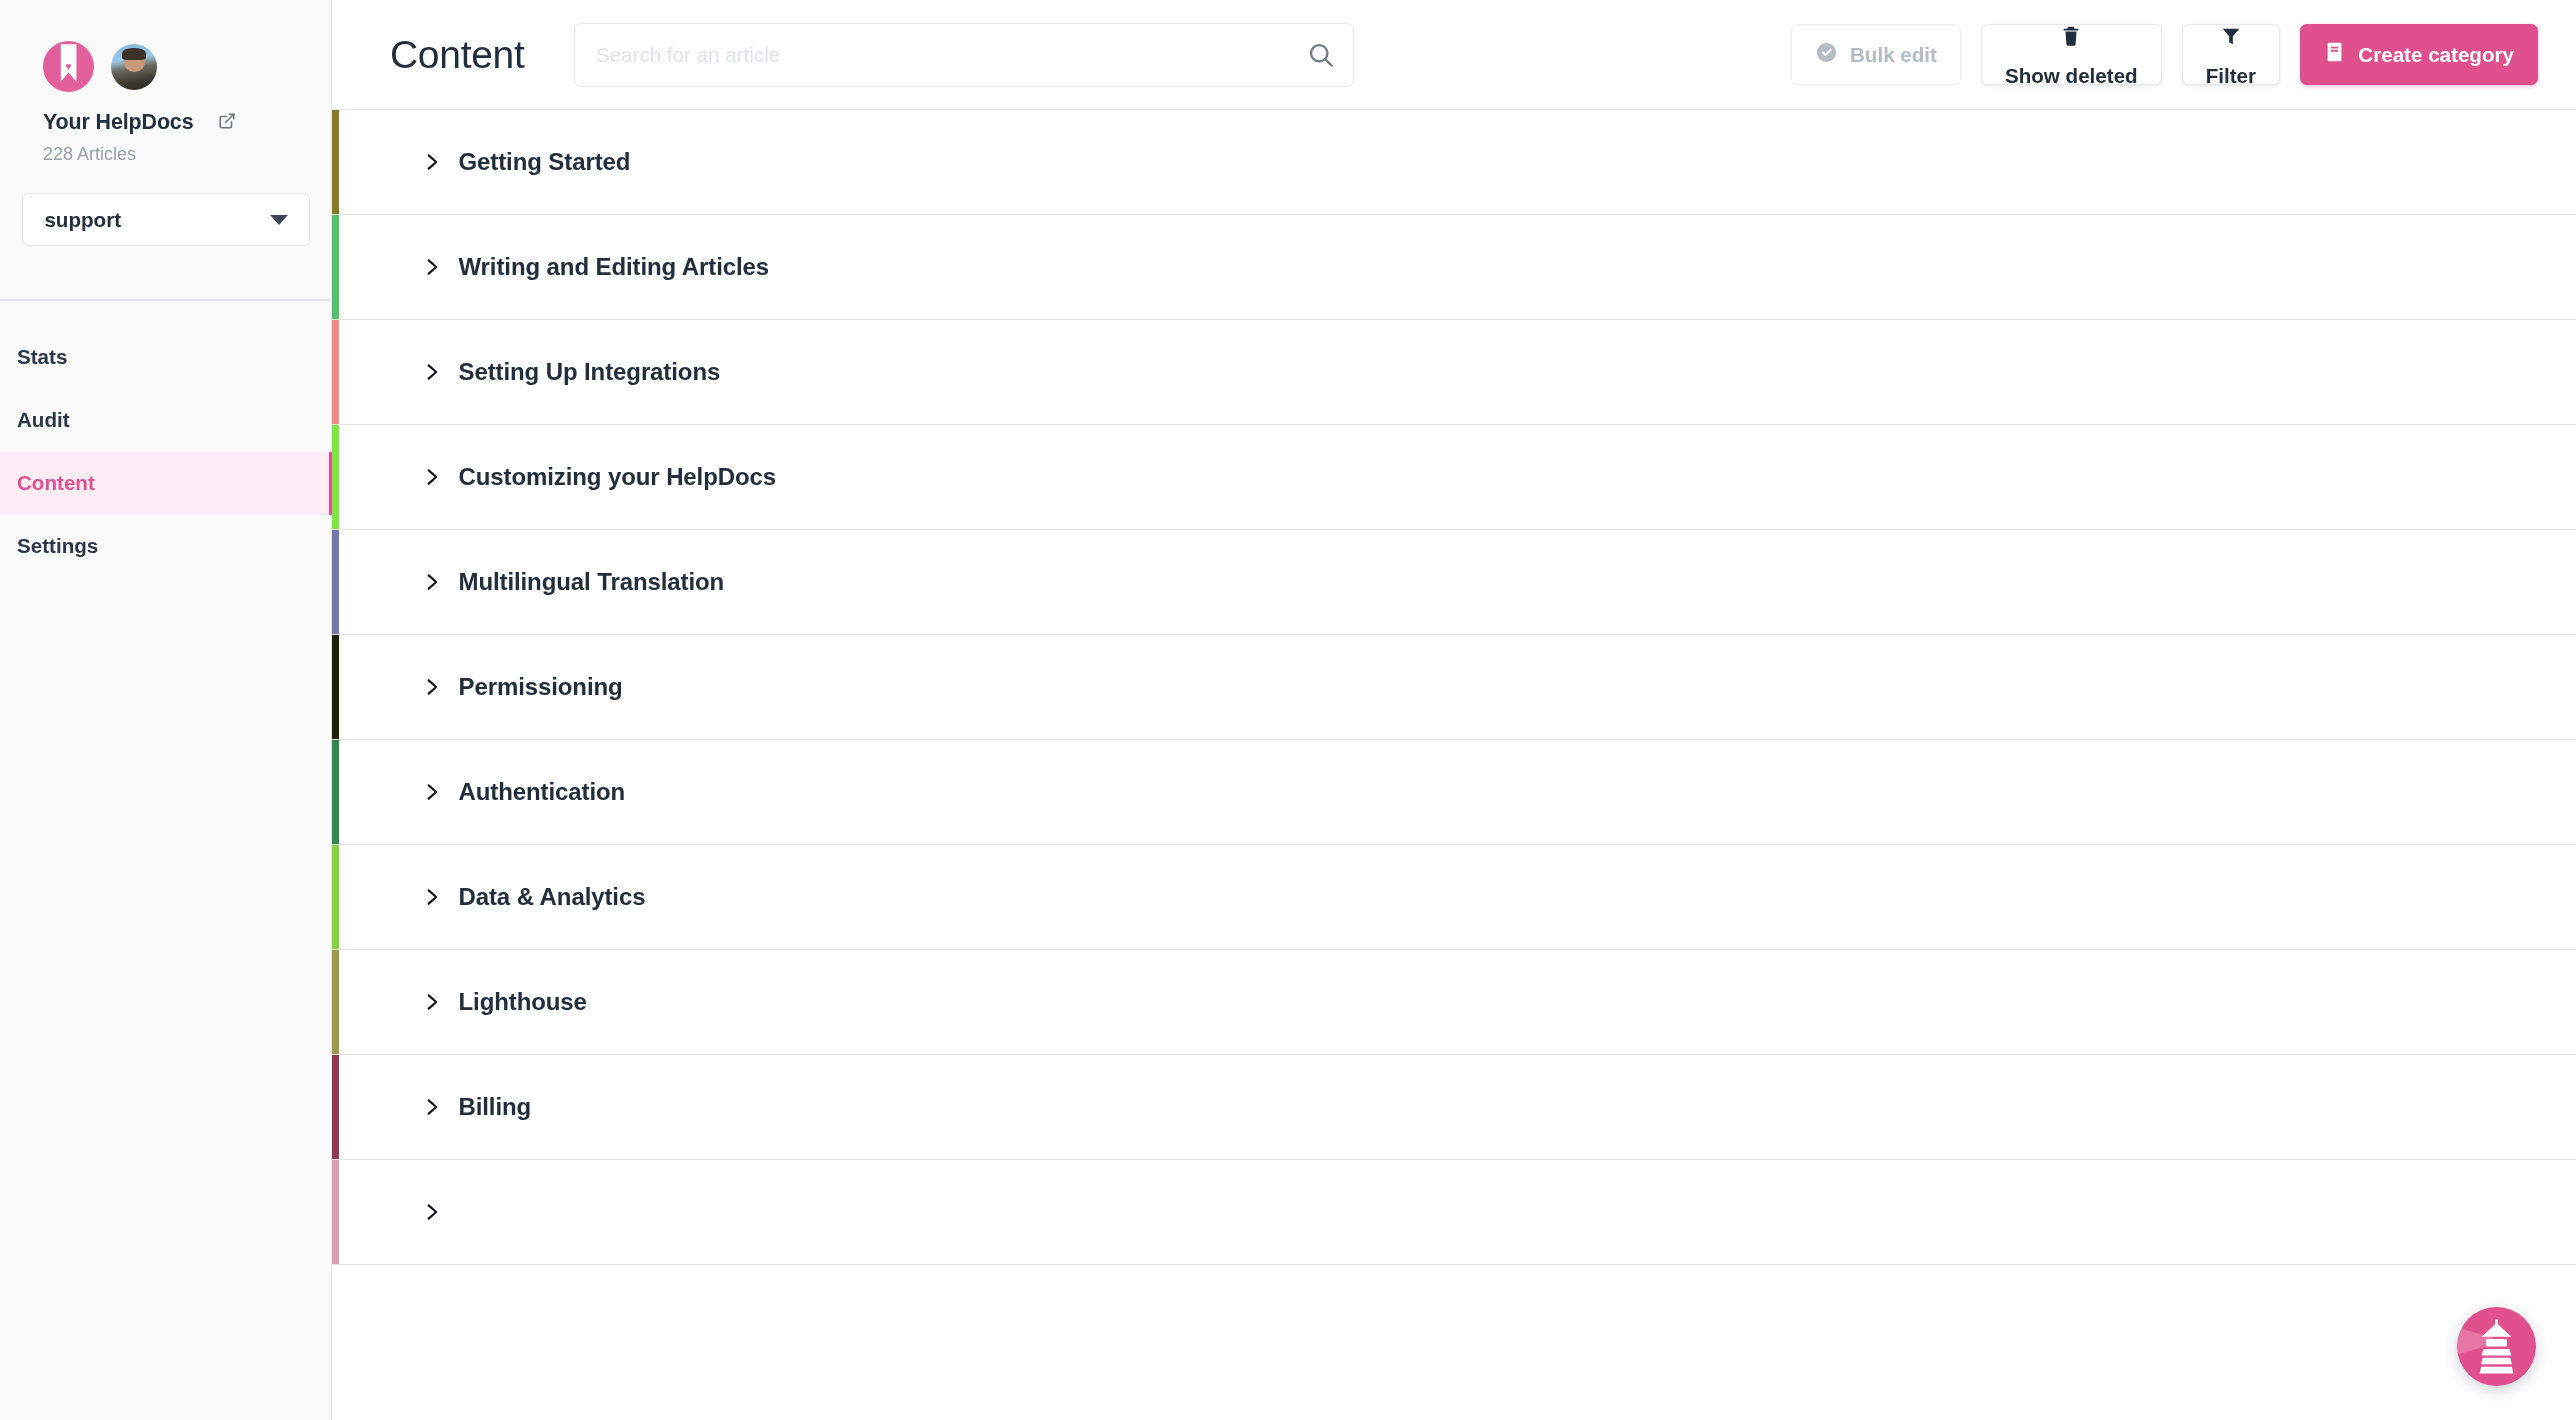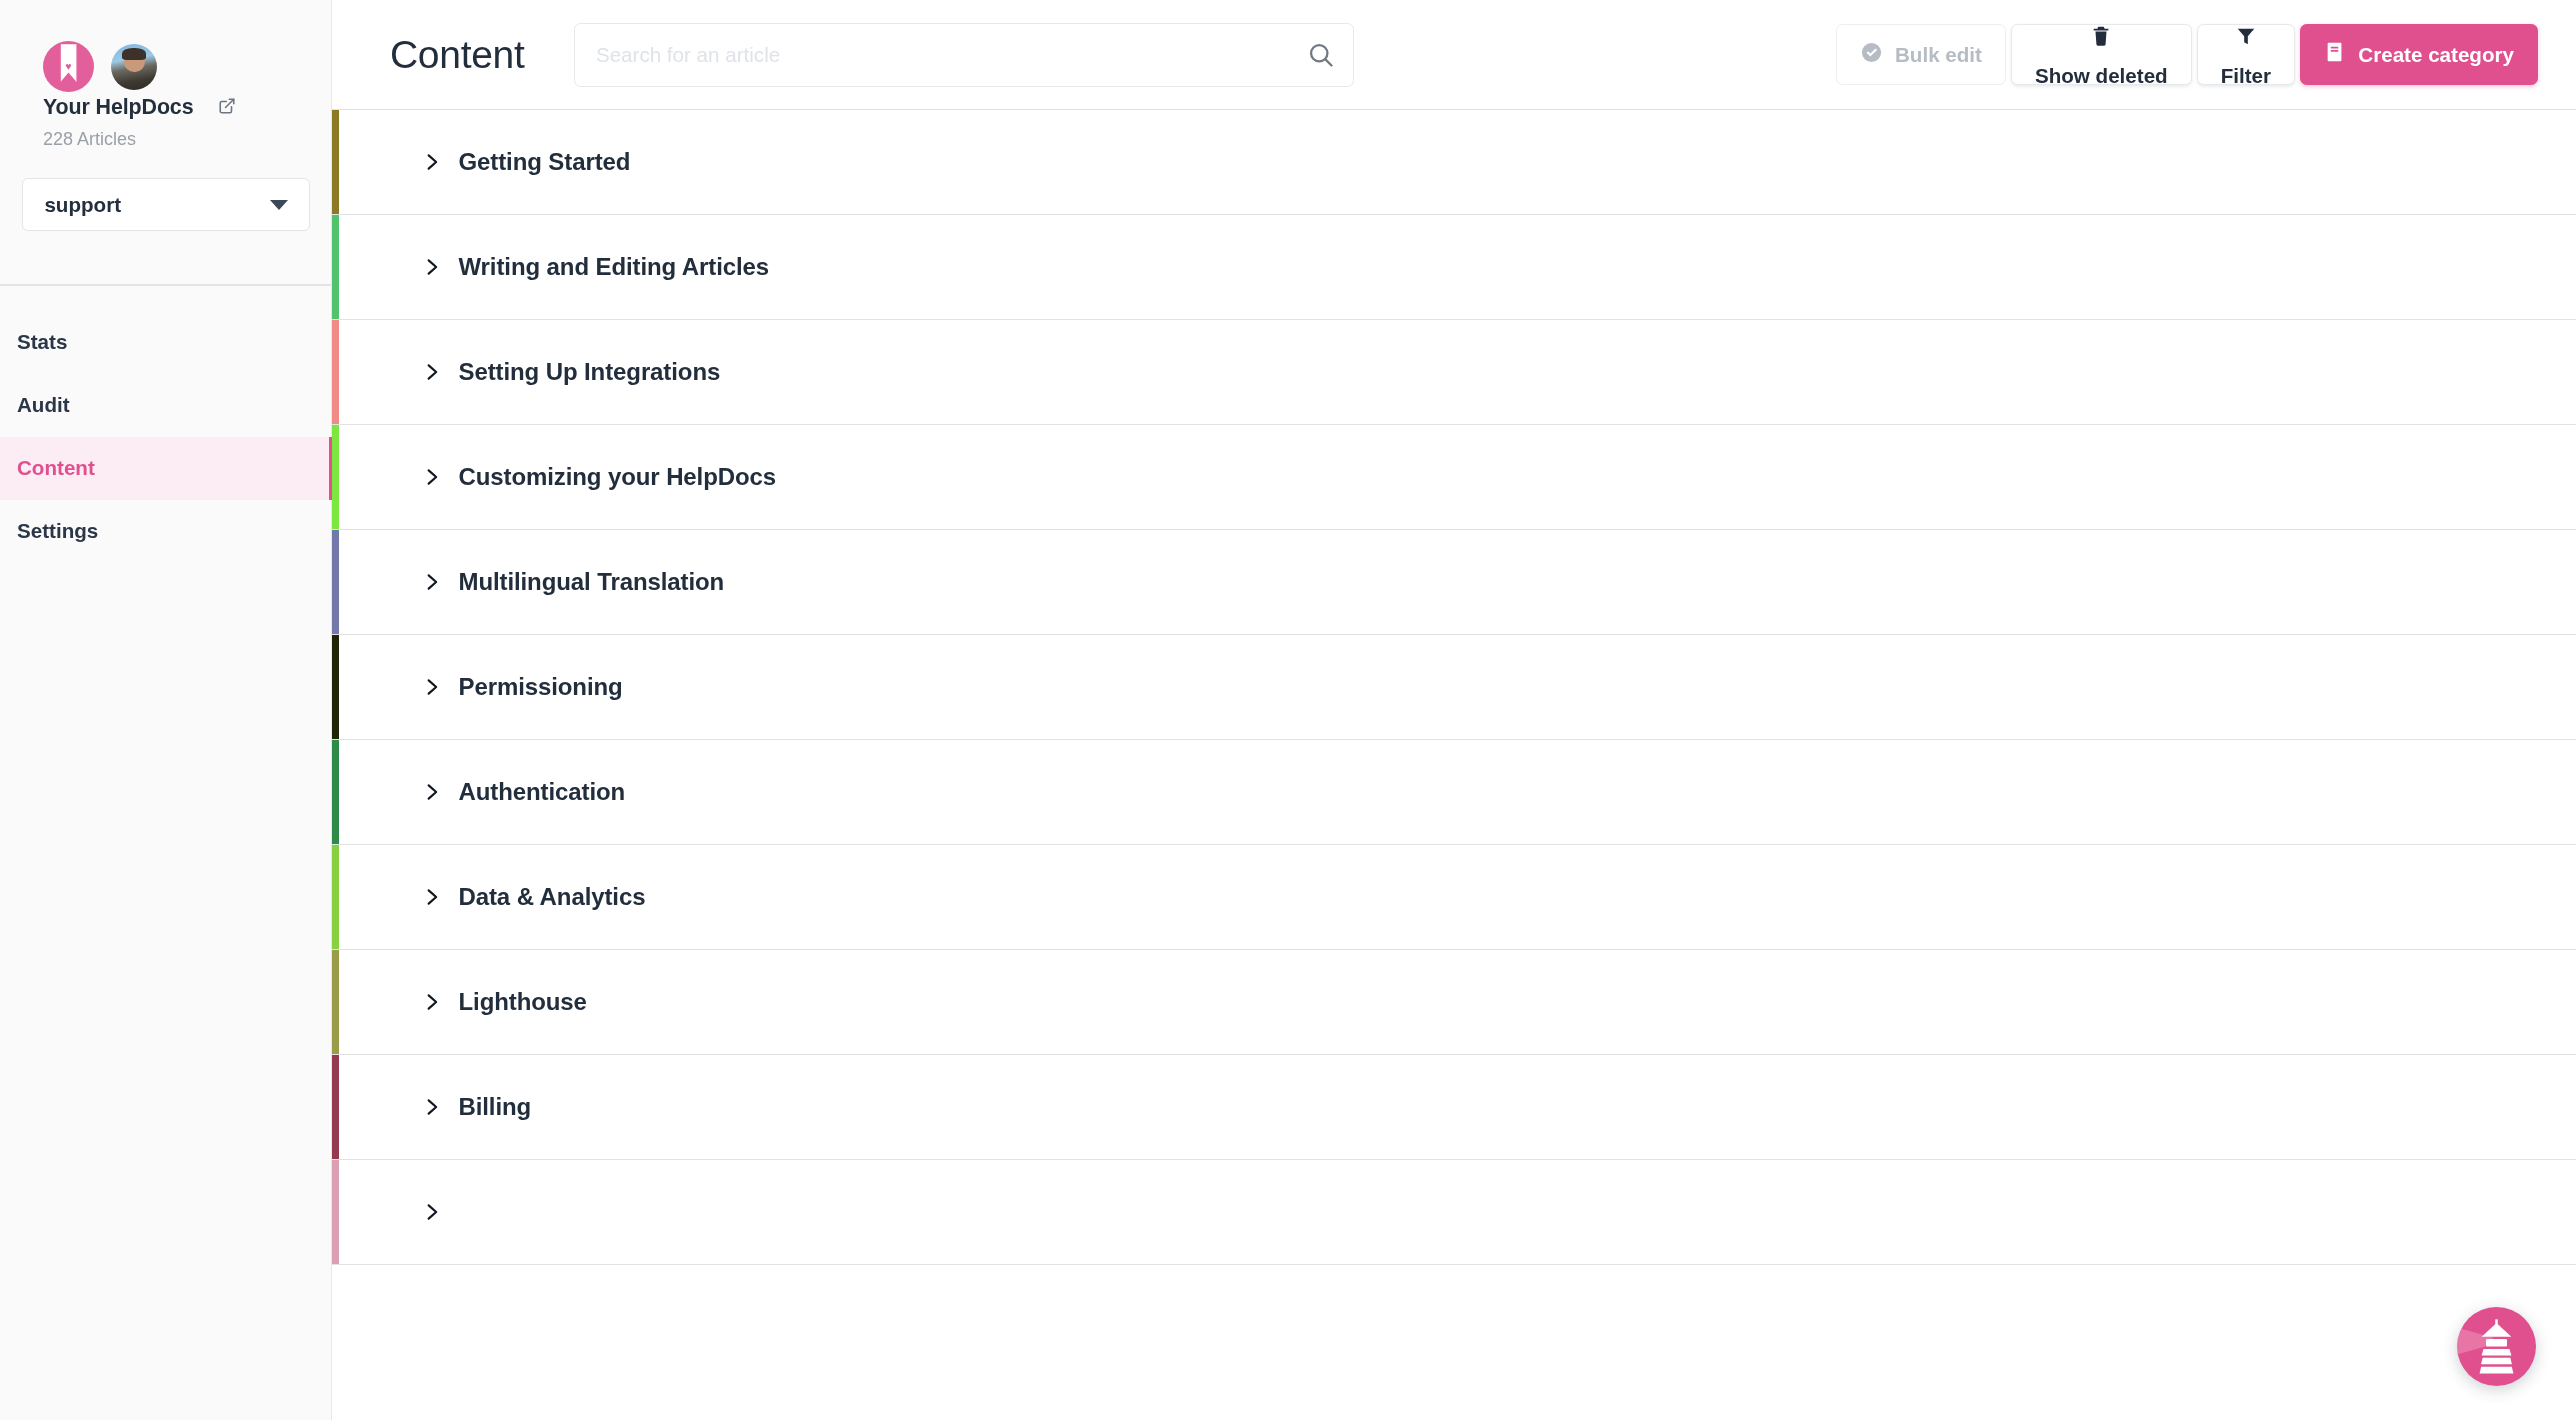--- a/index.html
+++ b/index.html
@@ -99,21 +99,21 @@
     height: 26%;
     border-radius: 45% 45% 20% 20%;
     background: #3d3229;
     z-index: 2;
   }
 
   .site-name-row {
     display: flex;
     align-items: center;
     gap: 25px;
-    margin-top: 3px;
+    margin-top: 18px;
   }
   .site-name {
     font-size: 21.4px;
     font-weight: 700;
     color: #242f3e;
     letter-spacing: -0.1px;
   }
   .ext-link-icon { display: block; }
 
   .article-count {
@@ -243,21 +243,21 @@
     transform: translateY(-50%);
     background: none;
     border: none;
     cursor: pointer;
     line-height: 0;
   }
 
   .toolbar-actions {
     margin-left: auto;
     display: flex;
-    gap: 5px;
+    gap: 20px;
   }
 
   .btn {
     height: 61px;
     border-radius: 6.6px;
     display: inline-flex;
     align-items: center;
     gap: 12.3px;
     padding: 0 23px;
     font-size: 20.6px;

